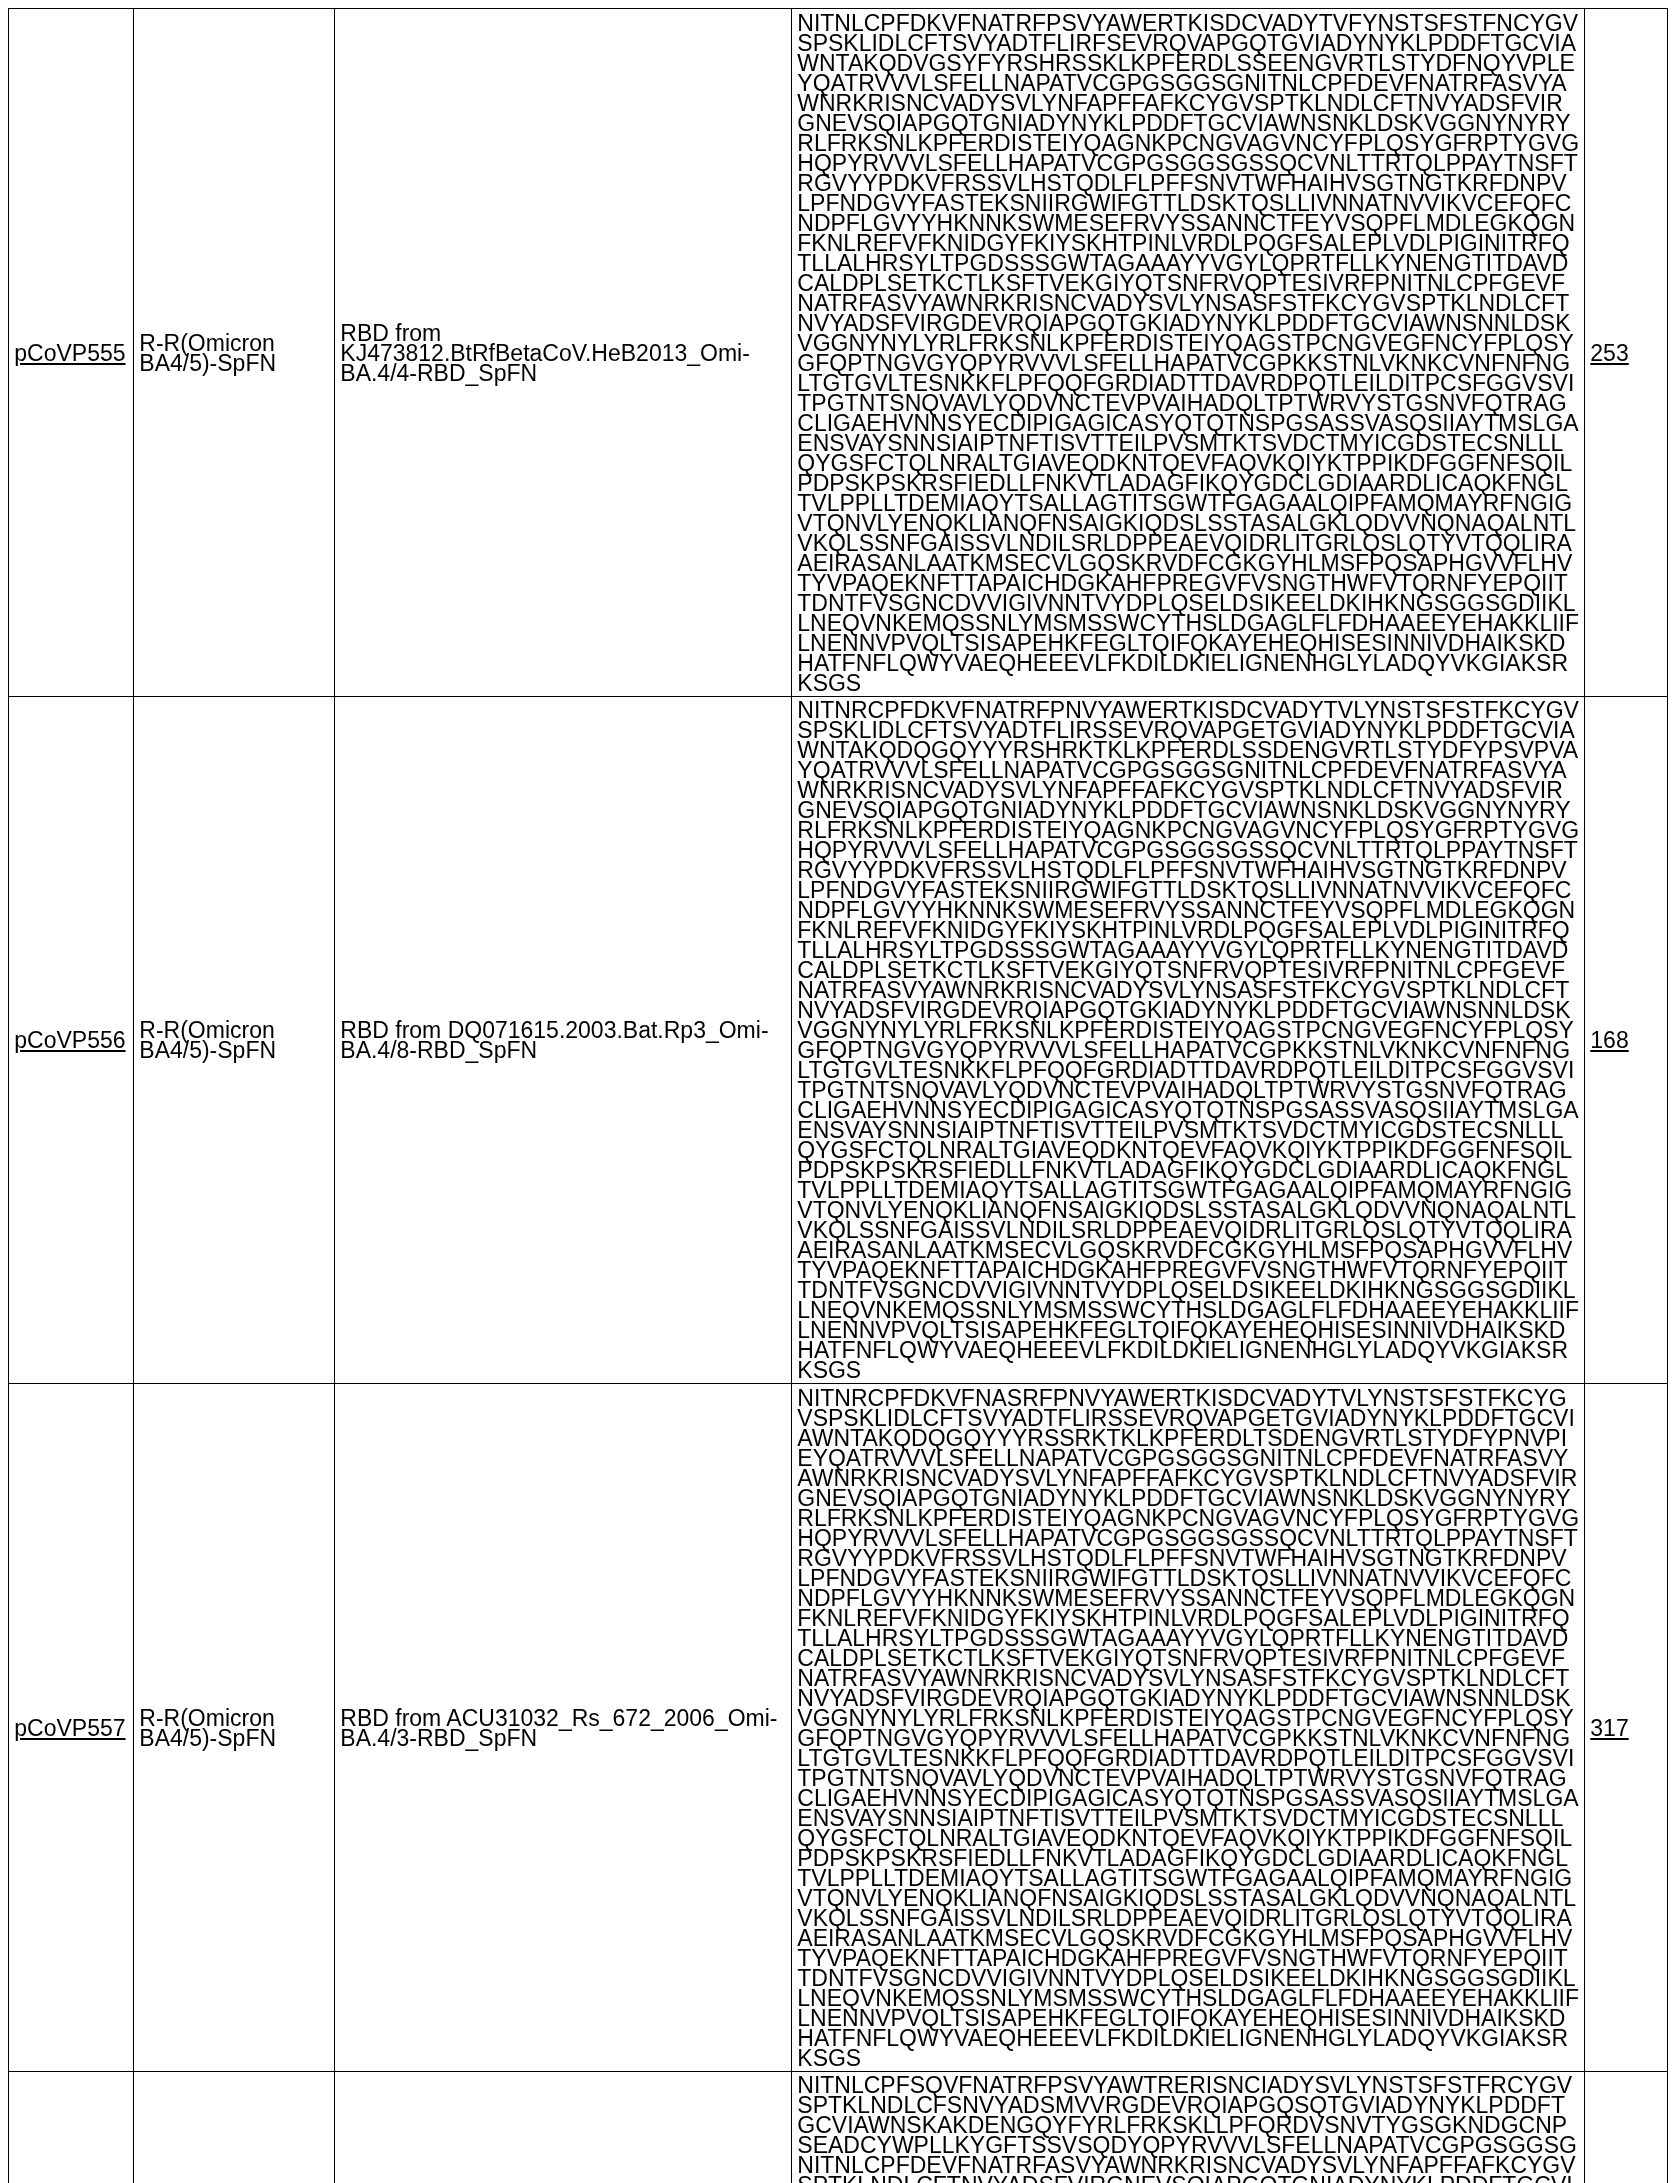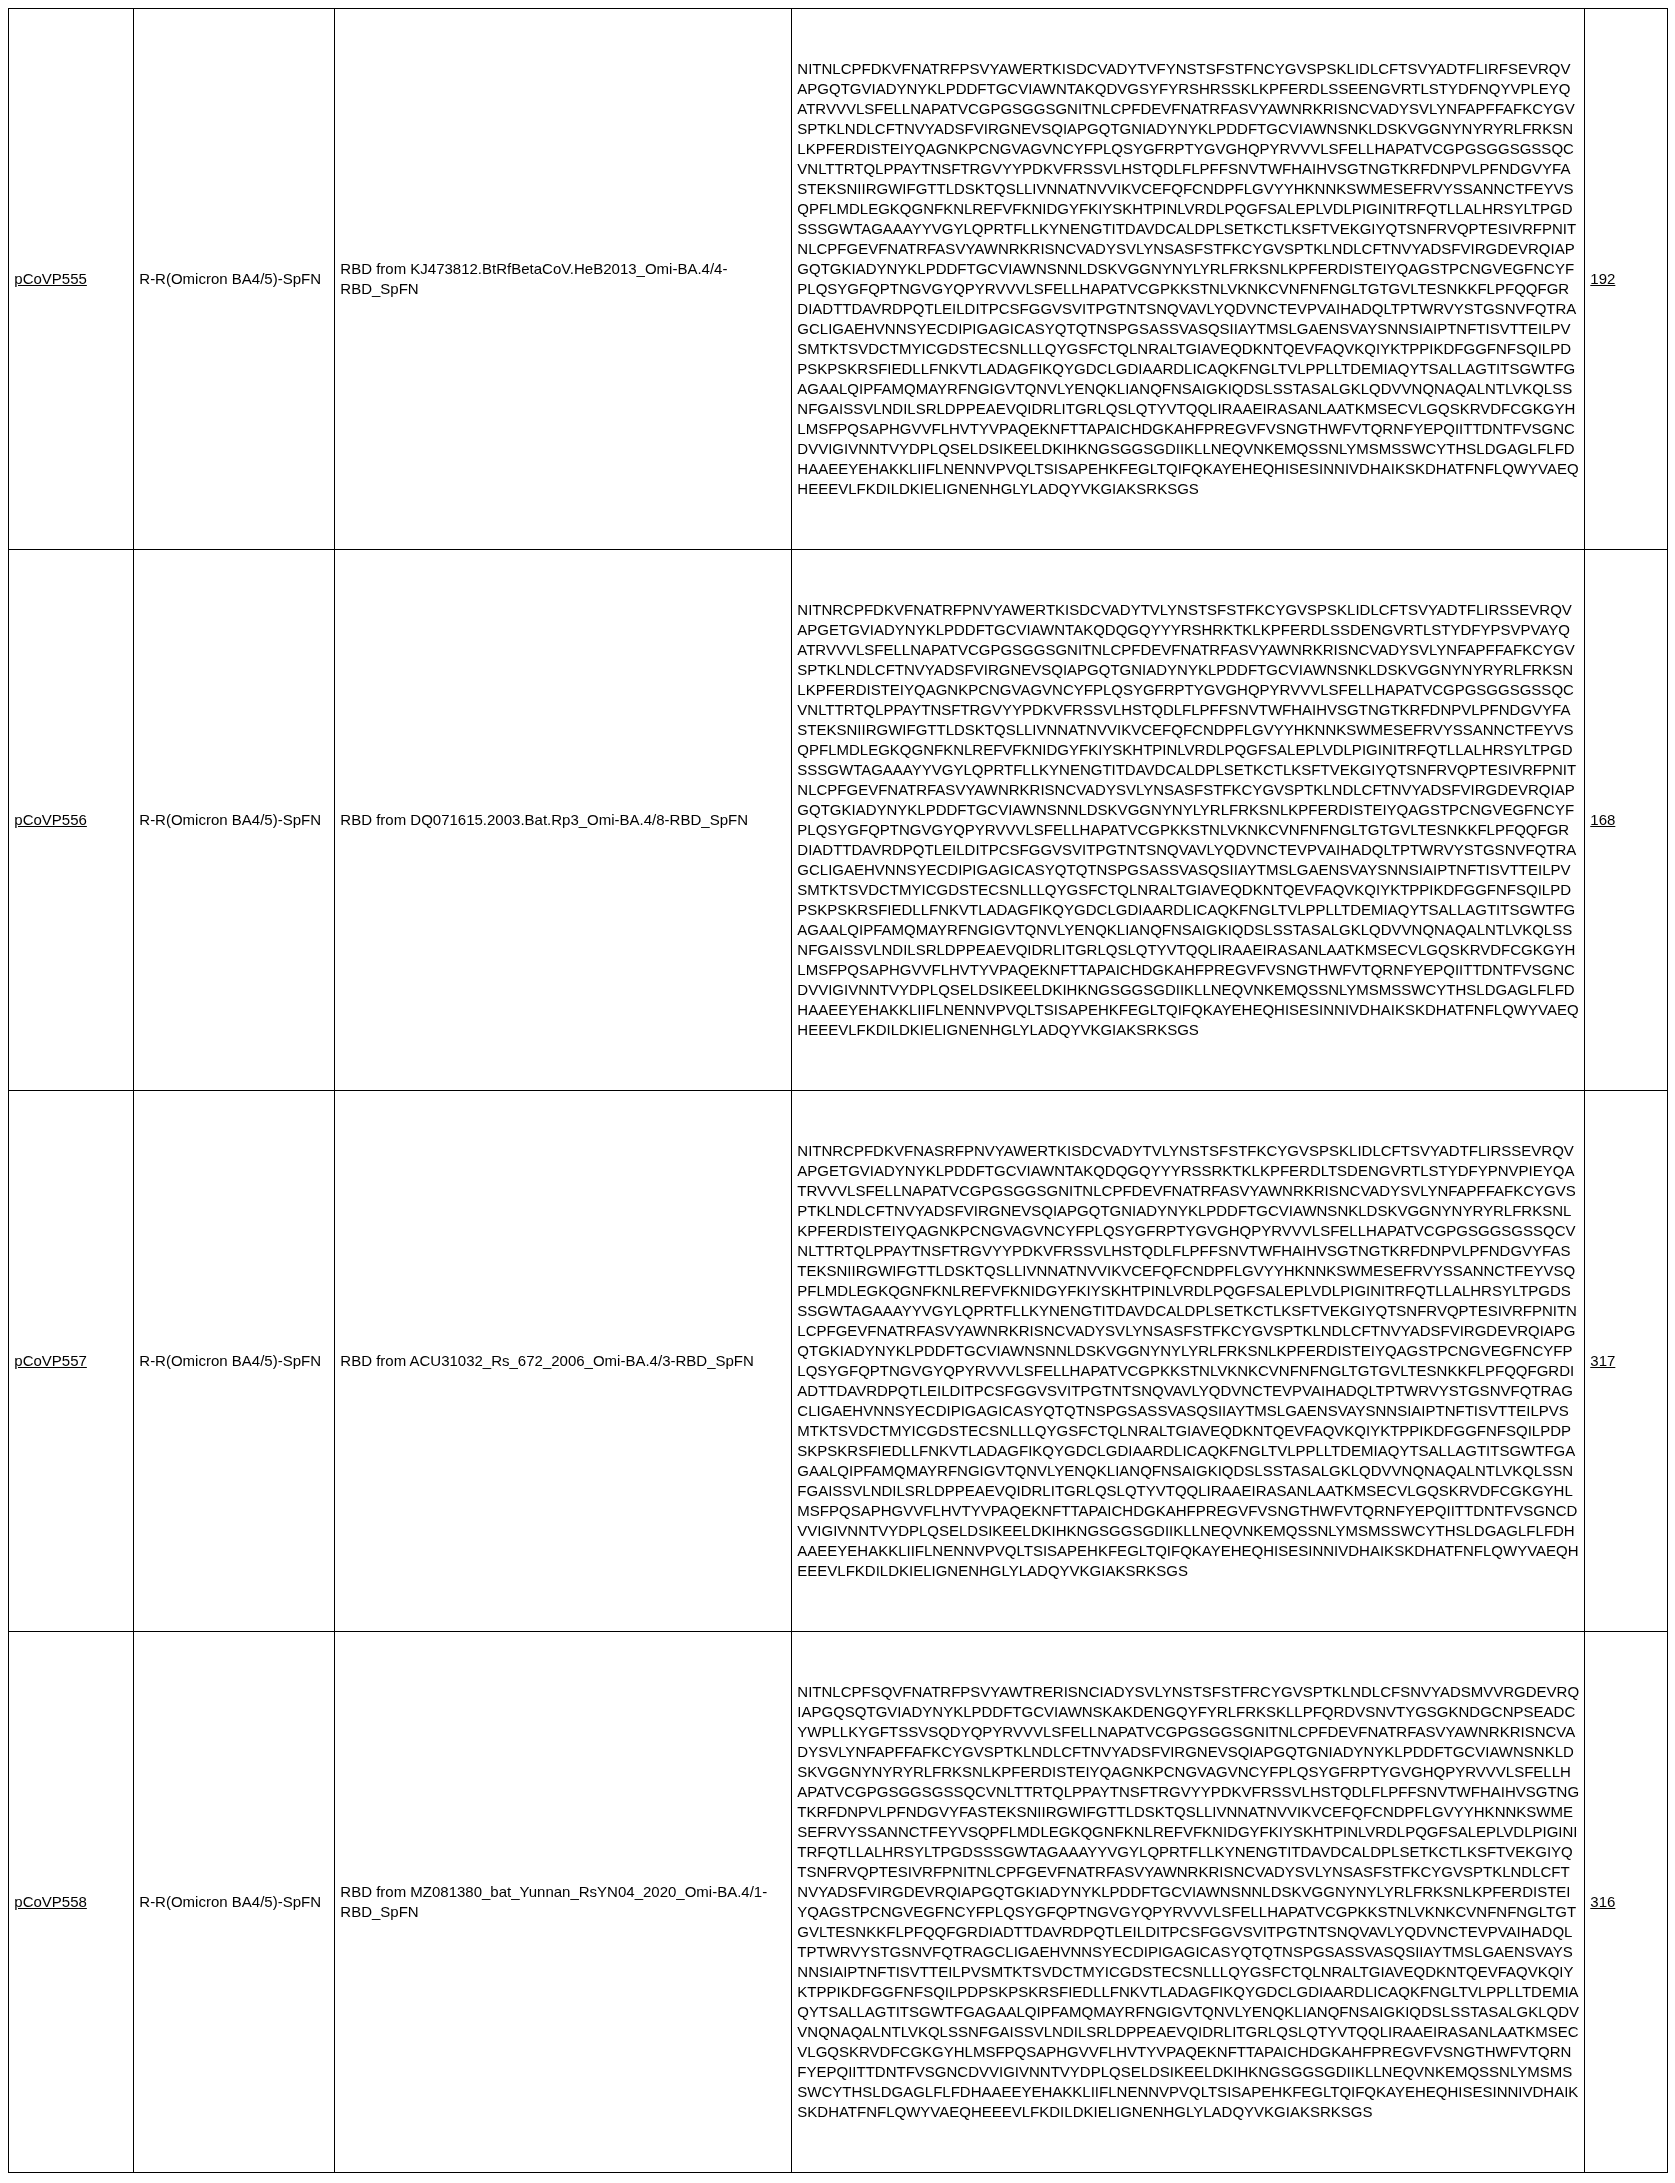--- a/index.html
+++ b/index.html
@@ -14,21 +14,21 @@
   table.seq-table {
     border-collapse: collapse;
     table-layout: fixed;
     width: 1659px;
     margin: 8.3px;
   }
   table.seq-table td {
     border: 1.7px solid #000000;
     vertical-align: middle;
     padding: 3.3px 5px;
-    font-size: 15px;
+    font-size: 23px;
     line-height: 20px;
     overflow: hidden;
   }
   table.seq-table tr {
     height: 541px;
   }
   td.cell-id, td.cell-seqno {
     vertical-align: middle;
     text-decoration: underline;
   }
@@ -57,21 +57,21 @@
     <col style="width:457px">
     <col style="width:793px">
     <col style="width:83px">
   </colgroup>
   <tbody>
     <tr>
       <td class="cell-id">pCoVP555</td>
       <td class="cell-construct">R-R(Omicron BA4/5)-SpFN</td>
       <td class="cell-rbd">RBD from KJ473812.BtRfBetaCoV.HeB2013_Omi-BA.4/4-RBD_SpFN</td>
       <td class="cell-sequence">NITNLCPFDKVFNATRFPSVYAWERTKISDCVADYTVFYNSTSFSTFNCYGVSPSKLIDLCFTSVYADTFLIRFSEVRQVAPGQTGVIADYNYKLPDDFTGCVIAWNTAKQDVGSYFYRSHRSSKLKPFERDLSSEENGVRTLSTYDFNQYVPLEYQATRVVVLSFELLNAPATVCGPGSGGSGNITNLCPFDEVFNATRFASVYAWNRKRISNCVADYSVLYNFAPFFAFKCYGVSPTKLNDLCFTNVYADSFVIRGNEVSQIAPGQTGNIADYNYKLPDDFTGCVIAWNSNKLDSKVGGNYNYRYRLFRKSNLKPFERDISTEIYQAGNKPCNGVAGVNCYFPLQSYGFRPTYGVGHQPYRVVVLSFELLHAPATVCGPGSGGSGSSQCVNLTTRTQLPPAYTNSFTRGVYYPDKVFRSSVLHSTQDLFLPFFSNVTWFHAIHVSGTNGTKRFDNPVLPFNDGVYFASTEKSNIIRGWIFGTTLDSKTQSLLIVNNATNVVIKVCEFQFCNDPFLGVYYHKNNKSWMESEFRVYSSANNCTFEYVSQPFLMDLEGKQGNFKNLREFVFKNIDGYFKIYSKHTPINLVRDLPQGFSALEPLVDLPIGINITRFQTLLALHRSYLTPGDSSSGWTAGAAAYYVGYLQPRTFLLKYNENGTITDAVDCALDPLSETKCTLKSFTVEKGIYQTSNFRVQPTESIVRFPNITNLCPFGEVFNATRFASVYAWNRKRISNCVADYSVLYNSASFSTFKCYGVSPTKLNDLCFTNVYADSFVIRGDEVRQIAPGQTGKIADYNYKLPDDFTGCVIAWNSNNLDSKVGGNYNYLYRLFRKSNLKPFERDISTEIYQAGSTPCNGVEGFNCYFPLQSYGFQPTNGVGYQPYRVVVLSFELLHAPATVCGPKKSTNLVKNKCVNFNFNGLTGTGVLTESNKKFLPFQQFGRDIADTTDAVRDPQTLEILDITPCSFGGVSVITPGTNTSNQVAVLYQDVNCTEVPVAIHADQLTPTWRVYSTGSNVFQTRAGCLIGAEHVNNSYECDIPIGAGICASYQTQTNSPGSASSVASQSIIAYTMSLGAENSVAYSNNSIAIPTNFTISVTTEILPVSMTKTSVDCTMYICGDSTECSNLLLQYGSFCTQLNRALTGIAVEQDKNTQEVFAQVKQIYKTPPIKDFGGFNFSQILPDPSKPSKRSFIEDLLFNKVTLADAGFIKQYGDCLGDIAARDLICAQKFNGLTVLPPLLTDEMIAQYTSALLAGTITSGWTFGAGAALQIPFAMQMAYRFNGIGVTQNVLYENQKLIANQFNSAIGKIQDSLSSTASALGKLQDVVNQNAQALNTLVKQLSSNFGAISSVLNDILSRLDPPEAEVQIDRLITGRLQSLQTYVTQQLIRAAEIRASANLAATKMSECVLGQSKRVDFCGKGYHLMSFPQSAPHGVVFLHVTYVPAQEKNFTTAPAICHDGKAHFPREGVFVSNGTHWFVTQRNFYEPQIITTDNTFVSGNCDVVIGIVNNTVYDPLQSELDSIKEELDKIHKNGSGGSGDIIKLLNEQVNKEMQSSNLYMSMSSWCYTHSLDGAGLFLFDHAAEEYEHAKKLIIFLNENNVPVQLTSISAPEHKFEGLTQIFQKAYEHEQHISESINNIVDHAIKSKDHATFNFLQWYVAEQHEEEVLFKDILDKIELIGNENHGLYLADQYVKGIAKSRKSGS</td>
-      <td class="cell-seqno">192</td>
+      <td class="cell-seqno">253</td>
     </tr>
     <tr>
       <td class="cell-id">pCoVP556</td>
       <td class="cell-construct">R-R(Omicron BA4/5)-SpFN</td>
       <td class="cell-rbd">RBD from DQ071615.2003.Bat.Rp3_Omi-BA.4/8-RBD_SpFN</td>
       <td class="cell-sequence">NITNRCPFDKVFNATRFPNVYAWERTKISDCVADYTVLYNSTSFSTFKCYGVSPSKLIDLCFTSVYADTFLIRSSEVRQVAPGETGVIADYNYKLPDDFTGCVIAWNTAKQDQGQYYYRSHRKTKLKPFERDLSSDENGVRTLSTYDFYPSVPVAYQATRVVVLSFELLNAPATVCGPGSGGSGNITNLCPFDEVFNATRFASVYAWNRKRISNCVADYSVLYNFAPFFAFKCYGVSPTKLNDLCFTNVYADSFVIRGNEVSQIAPGQTGNIADYNYKLPDDFTGCVIAWNSNKLDSKVGGNYNYRYRLFRKSNLKPFERDISTEIYQAGNKPCNGVAGVNCYFPLQSYGFRPTYGVGHQPYRVVVLSFELLHAPATVCGPGSGGSGSSQCVNLTTRTQLPPAYTNSFTRGVYYPDKVFRSSVLHSTQDLFLPFFSNVTWFHAIHVSGTNGTKRFDNPVLPFNDGVYFASTEKSNIIRGWIFGTTLDSKTQSLLIVNNATNVVIKVCEFQFCNDPFLGVYYHKNNKSWMESEFRVYSSANNCTFEYVSQPFLMDLEGKQGNFKNLREFVFKNIDGYFKIYSKHTPINLVRDLPQGFSALEPLVDLPIGINITRFQTLLALHRSYLTPGDSSSGWTAGAAAYYVGYLQPRTFLLKYNENGTITDAVDCALDPLSETKCTLKSFTVEKGIYQTSNFRVQPTESIVRFPNITNLCPFGEVFNATRFASVYAWNRKRISNCVADYSVLYNSASFSTFKCYGVSPTKLNDLCFTNVYADSFVIRGDEVRQIAPGQTGKIADYNYKLPDDFTGCVIAWNSNNLDSKVGGNYNYLYRLFRKSNLKPFERDISTEIYQAGSTPCNGVEGFNCYFPLQSYGFQPTNGVGYQPYRVVVLSFELLHAPATVCGPKKSTNLVKNKCVNFNFNGLTGTGVLTESNKKFLPFQQFGRDIADTTDAVRDPQTLEILDITPCSFGGVSVITPGTNTSNQVAVLYQDVNCTEVPVAIHADQLTPTWRVYSTGSNVFQTRAGCLIGAEHVNNSYECDIPIGAGICASYQTQTNSPGSASSVASQSIIAYTMSLGAENSVAYSNNSIAIPTNFTISVTTEILPVSMTKTSVDCTMYICGDSTECSNLLLQYGSFCTQLNRALTGIAVEQDKNTQEVFAQVKQIYKTPPIKDFGGFNFSQILPDPSKPSKRSFIEDLLFNKVTLADAGFIKQYGDCLGDIAARDLICAQKFNGLTVLPPLLTDEMIAQYTSALLAGTITSGWTFGAGAALQIPFAMQMAYRFNGIGVTQNVLYENQKLIANQFNSAIGKIQDSLSSTASALGKLQDVVNQNAQALNTLVKQLSSNFGAISSVLNDILSRLDPPEAEVQIDRLITGRLQSLQTYVTQQLIRAAEIRASANLAATKMSECVLGQSKRVDFCGKGYHLMSFPQSAPHGVVFLHVTYVPAQEKNFTTAPAICHDGKAHFPREGVFVSNGTHWFVTQRNFYEPQIITTDNTFVSGNCDVVIGIVNNTVYDPLQSELDSIKEELDKIHKNGSGGSGDIIKLLNEQVNKEMQSSNLYMSMSSWCYTHSLDGAGLFLFDHAAEEYEHAKKLIIFLNENNVPVQLTSISAPEHKFEGLTQIFQKAYEHEQHISESINNIVDHAIKSKDHATFNFLQWYVAEQHEEEVLFKDILDKIELIGNENHGLYLADQYVKGIAKSRKSGS</td>
       <td class="cell-seqno">168</td>
     </tr>
     <tr>
       <td class="cell-id">pCoVP557</td>

